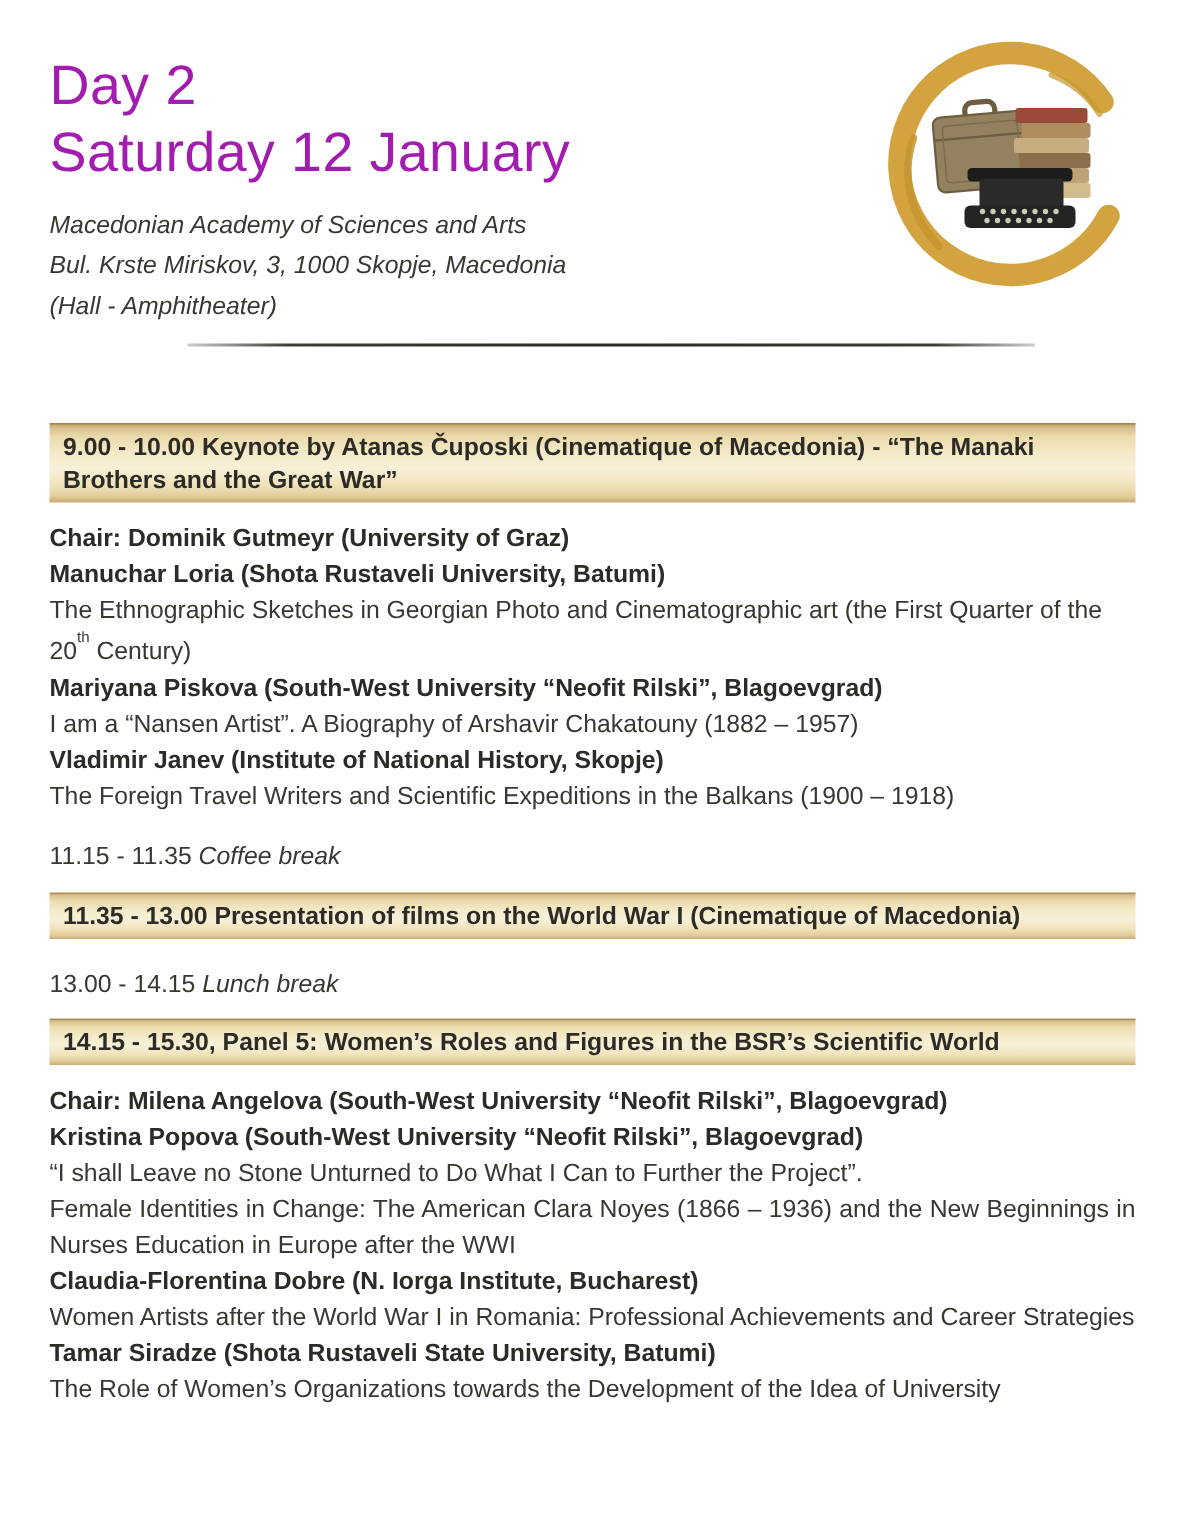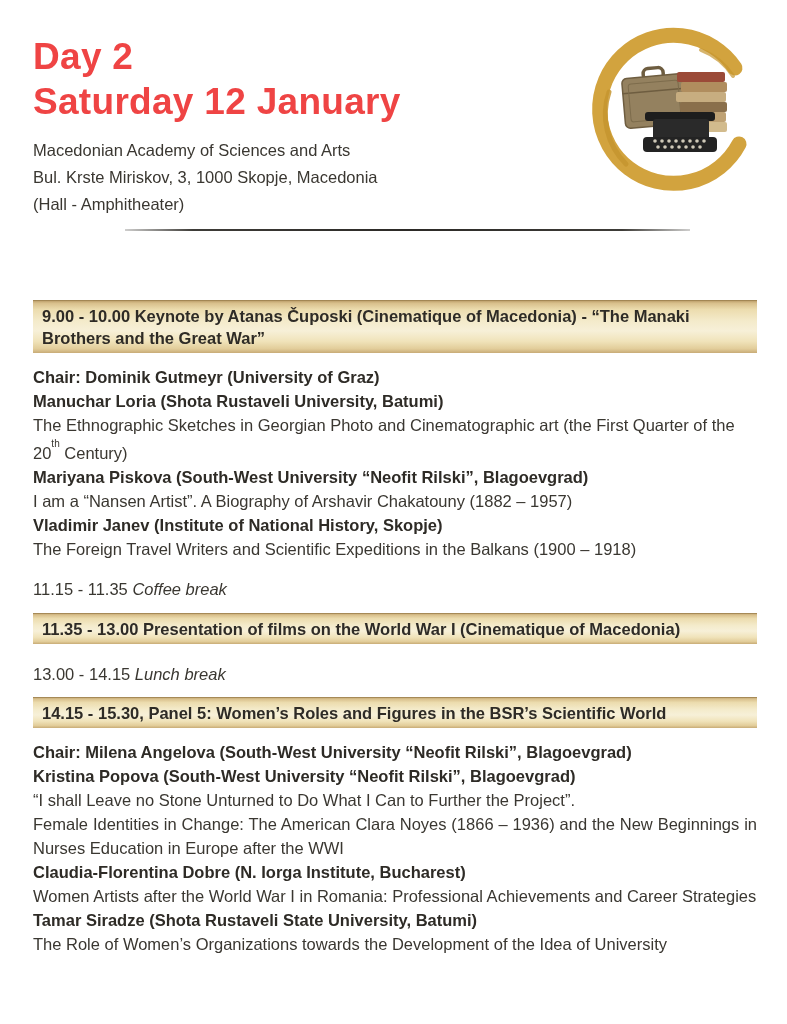--- a/index.html
+++ b/index.html
@@ -5,44 +5,44 @@
   html, body { margin: 0; padding: 0; background: #ffffff; }
   body {
     width: 787px; height: 1024px;
     font-family: "Liberation Sans", sans-serif;
     color: #343129;
   }
   .page { position: relative; width: 787px; height: 1024px; overflow: hidden; background: #fff; }
 
   
   .header { position: relative; padding: 34px 30px 0 33px; }
-  .title { margin: 0; color: #ef4444; font-size: 37px; font-weight: bold; line-height: 45px; letter-spacing: 0.3px; }
+  .title { margin: 0; color: #a21caf; font-size: 37px; font-weight: normal; line-height: 45px; letter-spacing: 0.3px; }
   .title span { display: block; }
   .venue { margin: 13px 0 0; font-size: 16.5px; line-height: 27px; color: #3a3731; }
-  .venue span { display: block; }
+  .venue span { display: block; font-style: italic; }
 
   .logo { position: absolute; top: 18px; right: 18px; width: 186px; height: 186px; }
 
   .divider {
     margin: 11px 0 0 125px; width: 565px; height: 2px;
     background: linear-gradient(90deg, rgba(62,60,56,0.25) 0%, #3e3c38 12%, #2c2a27 50%, #3e3c38 88%, rgba(62,60,56,0.25) 100%);
   }
 
   
   .main { margin: 0 30px 0 33px; }
 
   .band {
     background: linear-gradient(180deg,
       #b3945f 0%, #d8bf8b 6%, #ecdcae 18%, #f4ebcb 40%,
       #f7f0d8 58%, #f0e3ba 78%, #e2cd9a 92%, #c8ab76 100%);
     font-weight: bold; font-size: 16.5px; color: #2e2b26;
     padding: 5px 9px 4px; line-height: 22px;
     box-shadow: inset 0 1px 0 rgba(122,96,52,0.35);
   }
-  .band-keynote { margin-top: 69px; }
+  .band-keynote { margin-top: 51px; }
   .band-panel4 { margin-top: 27px; }
   .band-films  { margin-top: 12px; }
   .band-panel5 { margin-top: 11px; }
 
   .lines { margin-top: 12px; }
   .lines p { margin: 0; font-size: 16.5px; line-height: 24px; }
   .chair { font-weight: bold; color: #2e2b26; }
   .speaker { font-weight: bold; color: #2e2b26; }
   .talk { color: #3a3731; font-weight: normal; }
   .talk sup { font-size: 10px; position: relative; top: -5px; }

